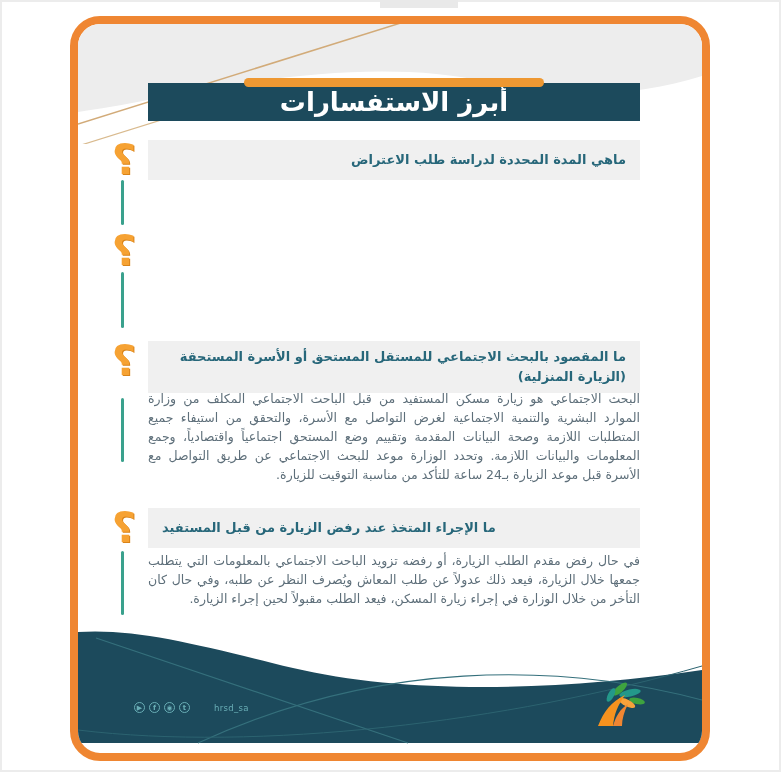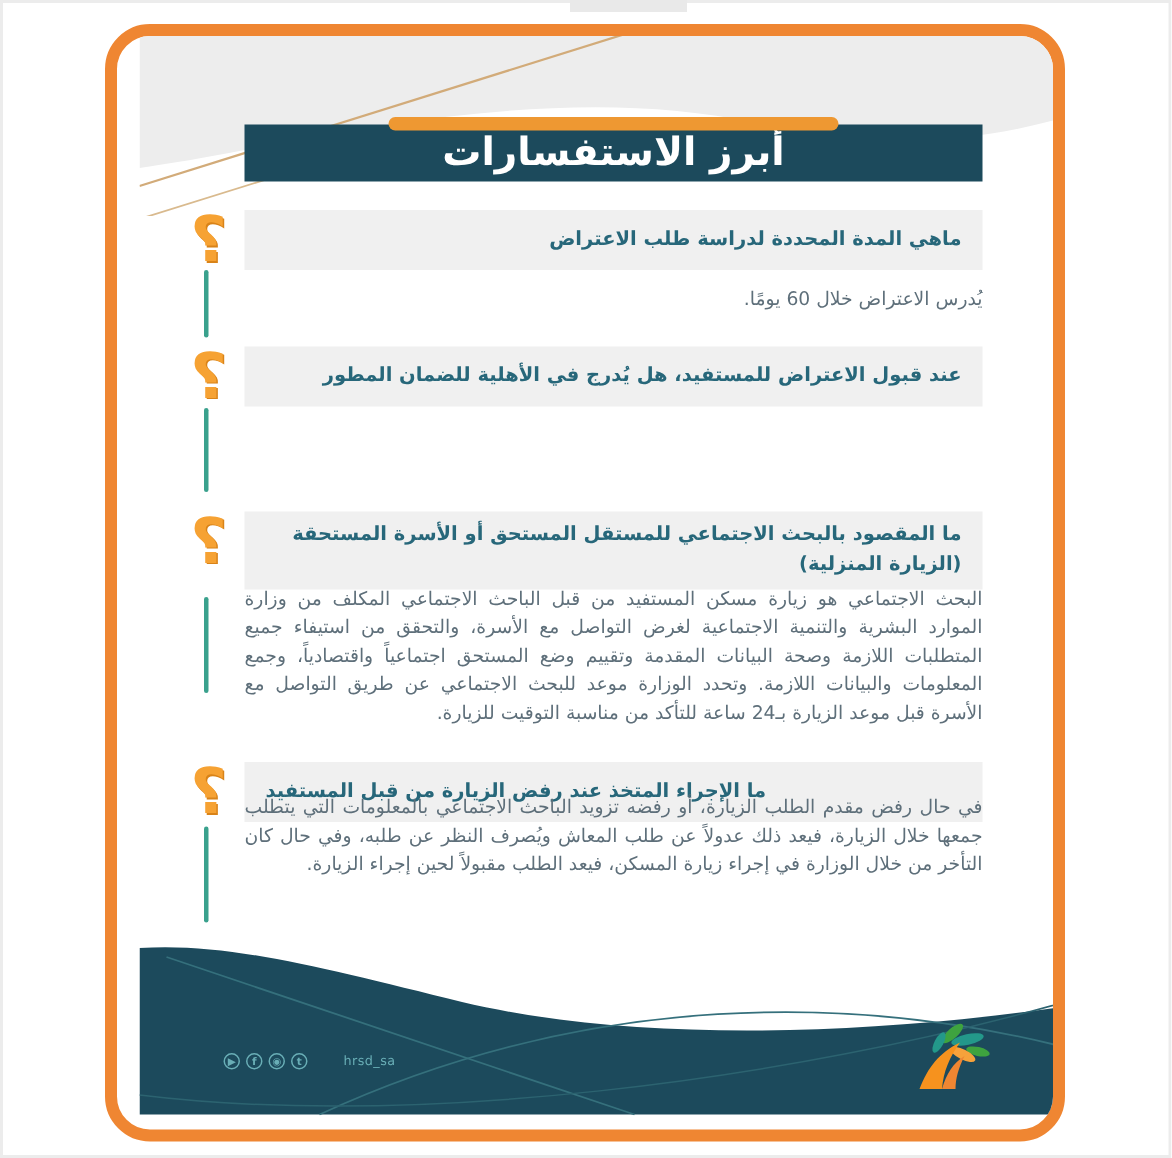--- a/index.html
+++ b/index.html
@@ -10,21 +10,21 @@
   }
   .edge-tint{position:absolute;inset:0;border:2px solid #ececec;pointer-events:none;}
   .top-gray-strip{position:absolute;left:380px;top:0;width:78px;height:8px;background:#e9e9e9;}
 
   
   .frame{
     position:absolute;left:70px;top:16px;width:624px;height:729px;
     border:8px solid #EF8632;border-radius:30px;background:#ffffff;
     box-sizing:content-box;overflow:hidden;
   }
-  .frame-inner{position:relative;width:628px;height:729px;margin-left:15px;}
+  .frame-inner{position:relative;width:628px;height:729px;}
 
   .hill-svg{position:absolute;left:0;top:0;width:624px;height:120px;}
 
   
   .banner{
     position:absolute;left:70px;top:59px;width:492px;height:38px;
     background:#1C4A5C;display:flex;align-items:center;justify-content:center;
   }
   .banner-title{color:#ffffff;font-weight:700;font-size:26px;letter-spacing:0.5px;direction:rtl;}
   .banner-accent{
@@ -82,41 +82,37 @@
     <div class="banner">
       <span class="banner-title">أبرز الاستفسارات</span>
     </div>
     <div class="banner-accent"></div>
 
     <div class="q-icon" style="top:112px;">؟</div>
     <div class="qbar" style="top:116px;height:37px;">
       <span class="qtext">ماهي المدة المحددة لدراسة طلب الاعتراض</span>
     </div>
     <div class="q-line" style="top:156px;height:45px;"></div>
-    <p class="answer" style="top:165px;">يُدرس الاعتراض خلال 60 يومًا.</p>
 
     <div class="q-icon" style="top:203px;">؟</div>
-    <div class="qbar" style="top:207px;height:37px;">
-      <span class="qtext">عند قبول الاعتراض للمستفيد، هل يُدرج في الأهلية للضمان المطور</span>
-    </div>
     <div class="q-line" style="top:248px;height:56px;"></div>
 
     <div class="q-icon" style="top:313px;">؟</div>
     <div class="qbar" style="top:317px;height:52px;justify-content:center;">
       <span class="qtext">ما المقصود بالبحث الاجتماعي للمستقل المستحق أو الأسرة المستحقة (الزيارة المنزلية)</span>
     </div>
     <div class="q-line" style="top:374px;height:64px;"></div>
     <p class="answer" style="top:365px;">البحث الاجتماعي هو زيارة مسكن المستفيد من قبل الباحث الاجتماعي المكلف من وزارة الموارد البشرية والتنمية الاجتماعية لغرض التواصل مع الأسرة، والتحقق من استيفاء جميع المتطلبات اللازمة وصحة البيانات المقدمة وتقييم وضع المستحق اجتماعياً واقتصادياً، وجمع المعلومات والبيانات اللازمة. وتحدد الوزارة موعد للبحث الاجتماعي عن طريق التواصل مع الأسرة قبل موعد الزيارة بـ24 ساعة للتأكد من مناسبة التوقيت للزيارة.</p>
 
     <div class="q-icon" style="top:480px;">؟</div>
     <div class="qbar" style="top:484px;height:37px;justify-content:flex-end;">
       <span class="qtext">ما الإجراء المتخذ عند رفض الزيارة من قبل المستفيد</span>
     </div>
     <div class="q-line" style="top:527px;height:64px;"></div>
-    <p class="answer" style="top:504px;">في حال رفض مقدم الطلب الزيارة، أو رفضه تزويد الباحث الاجتماعي بالمعلومات التي يتطلب جمعها خلال الزيارة، فيعد ذلك عدولاً عن طلب المعاش ويُصرف النظر عن طلبه، وفي حال كان التأخر من خلال الوزارة في إجراء زيارة المسكن، فيعد الطلب مقبولاً لحين إجراء الزيارة.</p>
+    <p class="answer" style="top:527px;">في حال رفض مقدم الطلب الزيارة، أو رفضه تزويد الباحث الاجتماعي بالمعلومات التي يتطلب جمعها خلال الزيارة، فيعد ذلك عدولاً عن طلب المعاش ويُصرف النظر عن طلبه، وفي حال كان التأخر من خلال الوزارة في إجراء زيارة المسكن، فيعد الطلب مقبولاً لحين إجراء الزيارة.</p>
 
     <svg class="footer-svg" viewBox="0 0 624 140">
       <path d="M0,28 C60,24 125,42 215,64 C325,90 475,88 624,66 L624,139 L0,139 Z" fill="#1C4A5C"></path>
       <path d="M18,34 L330,139" stroke="#35707C" stroke-width="1.2" fill="none"></path>
       <path d="M120,139 C300,56 480,58 624,96" stroke="#35707C" stroke-width="1.2" fill="none"></path>
       <path d="M0,126 C180,148 430,118 624,62" stroke="#2C6370" stroke-width="1" fill="none"></path>
     </svg>
 
     <div class="social-row">
       <span class="social-circle">▶</span>

